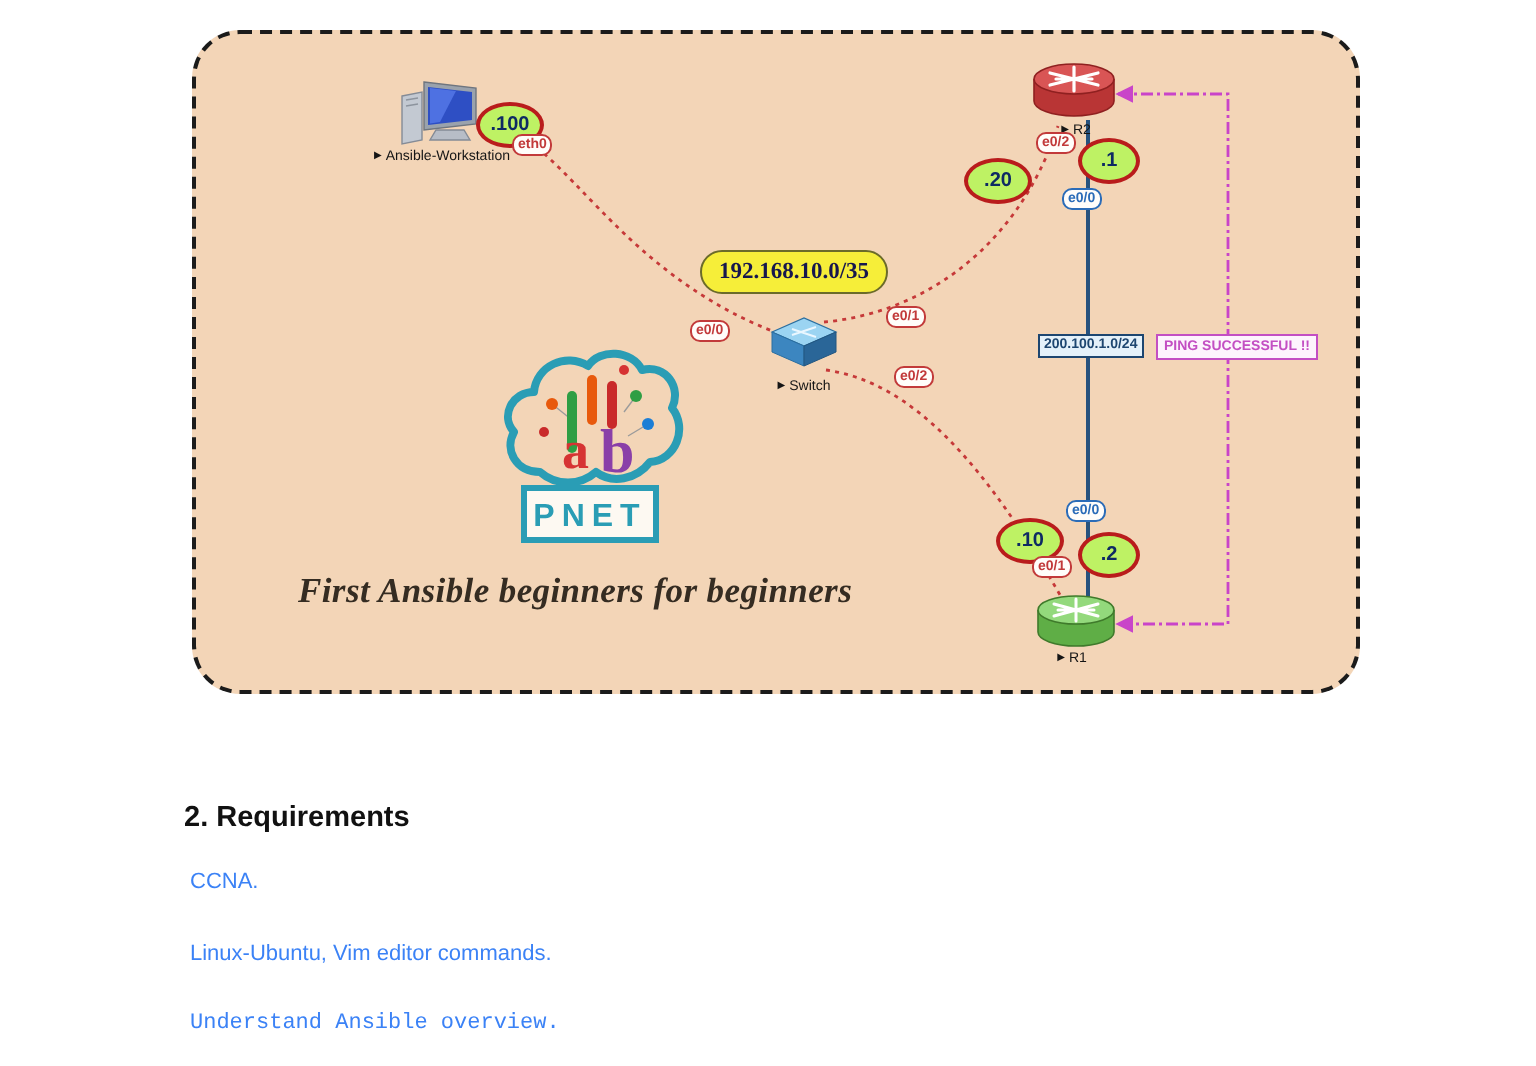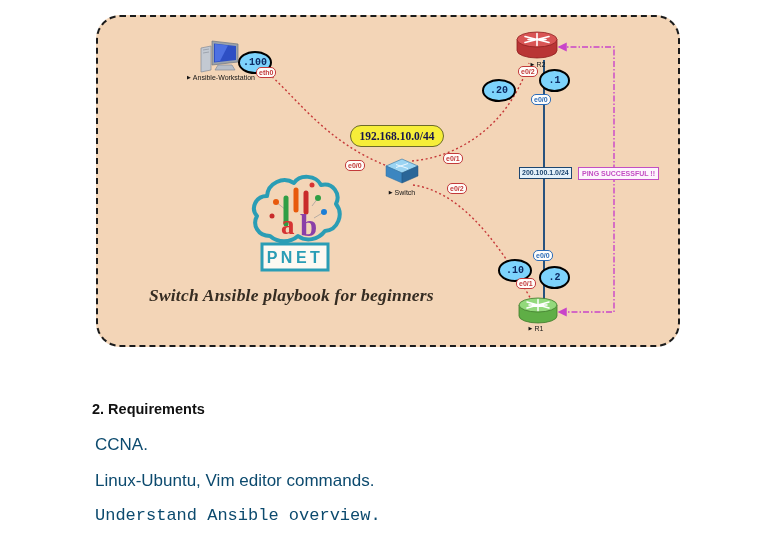--- a/index.html
+++ b/index.html
@@ -14,37 +14,37 @@
 
   .devlabel { font-size:7px; color:#151515; text-align:center; white-space:nowrap; }
   .devlabel .marker { font-size:5px; vertical-align:1px; margin-right:2px; }
 
   .iflabel { font-family:"Liberation Sans",sans-serif; font-weight:bold; font-size:7px;
              padding:1px 2px; border-radius:5px; background:#fffdfa; line-height:1; white-space:nowrap; }
   .iflabel.red  { color:#c23a3a; border:1px solid #c23a3a; }
   .iflabel.blue { color:#2b6cb8; border:1px solid #2b6cb8; }
 
   .ipoval { display:flex; align-items:center; justify-content:center; border-radius:50%;
-            background:#7dd3fc; border:2px solid #000000; color:#0e2a63;
-            font-family:Liberation Mono, monospace; font-weight:bold; font-size:10px; }
+            background:#bef264; border:2px solid #b91c1c; color:#0e2a63;
+            font-family:Liberation Sans, sans-serif; font-weight:bold; font-size:10px; }
 
   .netoval { display:flex; align-items:center; justify-content:center;
              background:#f6ee39; border:1.5px solid #6b6b2a; border-radius:11px;
              color:#16164e; font-family:"Liberation Serif",serif; font-weight:bold; font-size:11.5px; }
 
   .netbox  { font-weight:bold; font-size:7px; color:#1d4670; background:#e4f1fa;
              border:1px solid #1d4670; padding:1px 2px; white-space:nowrap; line-height:1.1; }
   .pingbox { font-weight:bold; font-size:7px; color:#c34fc3; background:#fdf4fd;
              border:1px solid #c34fc3; padding:1.5px 3px; white-space:nowrap; line-height:1.1; }
 
   .dtitle { font-family:"Liberation Serif",serif; font-style:italic; font-weight:bold;
             font-size:17.5px; color:#352c22; letter-spacing:0.2px; white-space:nowrap; }
 
   .heading { position:absolute; left:92px; top:401px; font-size:14.5px; font-weight:bold; color:#111;text-align:right; }
-  .req-item { position:absolute; left:95px; font-size:17px; color:#0c4a6e; }
+  .req-item { position:absolute; left:95px; font-size:11px; color:#3b82f6; }
   .req-1 { top:435px; } .req-2 { top:471px; } .req-3 { top:506px;font-family:Liberation Mono, monospace; }
 </style>
 </head>
 <body>
 
 <div class="page">
 
   <div class="diagram">
 
     <svg class="wires" width="580" height="328" viewBox="0 0 580 328">
@@ -69,21 +69,21 @@
         <polygon points="17,5 30,6.5 22,22 17,22.8" fill="#5377e8" opacity="0.85"></polygon>
         <polygon points="20,26 34,26 37,31 17,31" fill="#b7bdc7" stroke="#848b96" stroke-width="0.7"></polygon>
       </svg>
     </div>
     <div class="devlabel" style="left:79px; top:57px; width:88px;">
       <span class="marker">▶</span><span>Ansible-Workstation</span>
     </div>
     <div class="ipoval" style="left:140px; top:34px; width:30px; height:19px;">.100</div>
     <div class="iflabel red" style="left:158px; top:50px;">eth0</div>
 
-    <div class="netoval" style="left:252px; top:108px; width:92px; height:20px;">192.168.10.0/44</div>
+    <div class="netoval" style="left:252px; top:108px; width:92px; height:20px;">192.168.10.0/35</div>
 
     <div style="left:286px; top:138px; width:36px; height:30px;">
       <svg width="36" height="30" viewBox="0 0 36 30">
         <polygon points="2,11 18,4 34,11 18,18" fill="#9bd4f2" stroke="#2a6ea0" stroke-width="0.6"></polygon>
         <polygon points="2,11 18,18 18,28 2,21" fill="#3c86c0" stroke="#2a6ea0" stroke-width="0.5"></polygon>
         <polygon points="18,18 34,11 34,21 18,28" fill="#2a6698" stroke="#225680" stroke-width="0.5"></polygon>
         <path d="M12,12.5 L24,8.5 M12,9.5 L24,13.5" stroke="#eaf7ff" stroke-width="1"></path>
       </svg>
     </div>
     <div class="devlabel" style="left:284px; top:172px; width:40px;">
@@ -138,21 +138,21 @@
         <circle cx="76" cy="42" r="3" fill="#1c7ed6"></circle>
         <circle cx="24" cy="46" r="2.5" fill="#c92a2a"></circle>
         <circle cx="64" cy="15" r="2.5" fill="#d63333"></circle>
         <text x="33" y="64" font-family="Liberation Serif, serif" font-size="27" font-weight="bold" fill="#d63333">a</text>
         <text x="52" y="66" font-family="Liberation Serif, serif" font-size="31" font-weight="bold" fill="#8a3fa8">b</text>
         <rect x="14" y="74" width="66" height="26" fill="#fdf9f2" stroke="#2a9db5" stroke-width="3"></rect>
         <text x="47" y="93" text-anchor="middle" font-family="Liberation Sans, sans-serif" font-size="16" font-weight="bold" letter-spacing="3.5" fill="#2a9db5">PNET</text>
       </svg>
     </div>
 
-    <div class="dtitle" style="left:51px; top:268px;">Switch Ansible playbook for beginners</div>
+    <div class="dtitle" style="left:51px; top:268px;">First Ansible beginners for beginners</div>
   </div>
 
   <div class="heading">2. Requirements</div>
   <div class="req-item req-1">CCNA.</div>
   <div class="req-item req-2">Linux-Ubuntu, Vim editor commands.</div>
   <div class="req-item req-3">Understand Ansible overview.</div>
 
 </div>
 
 </body></html>

